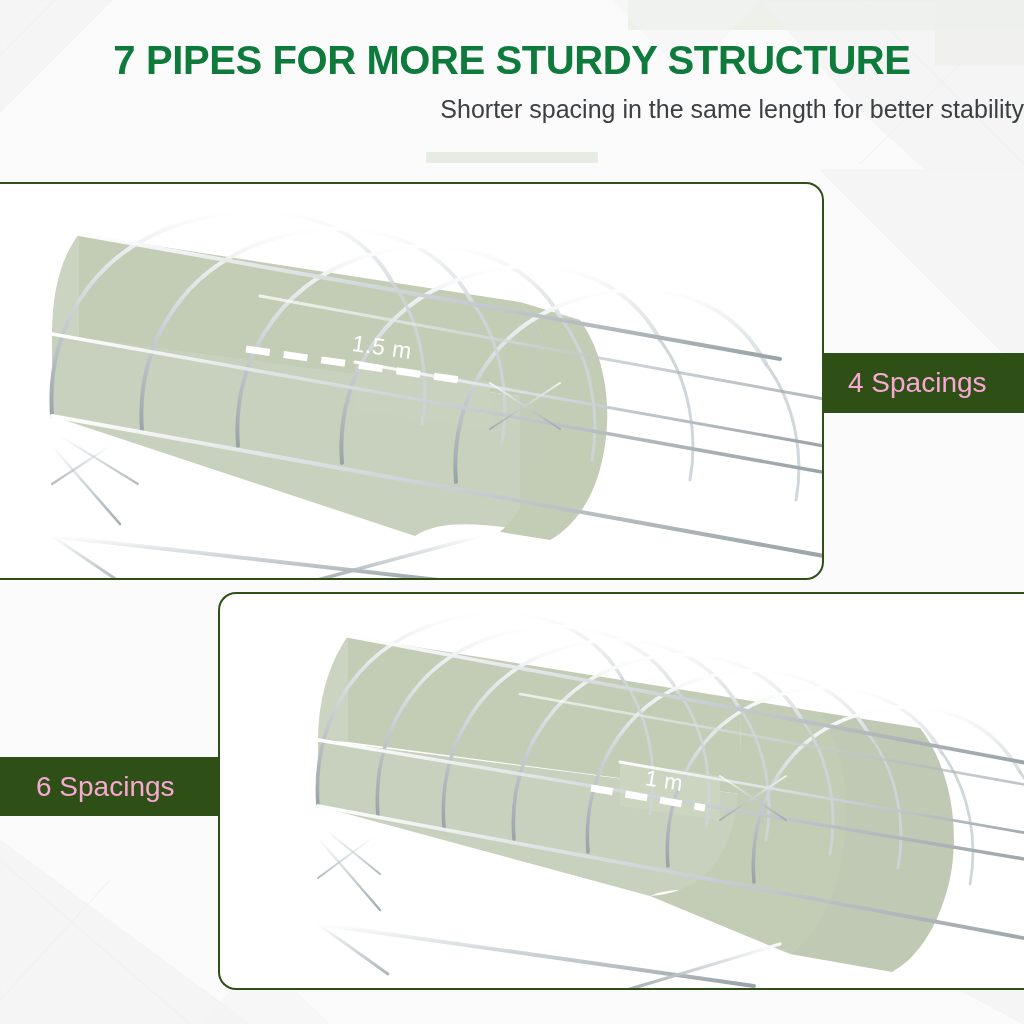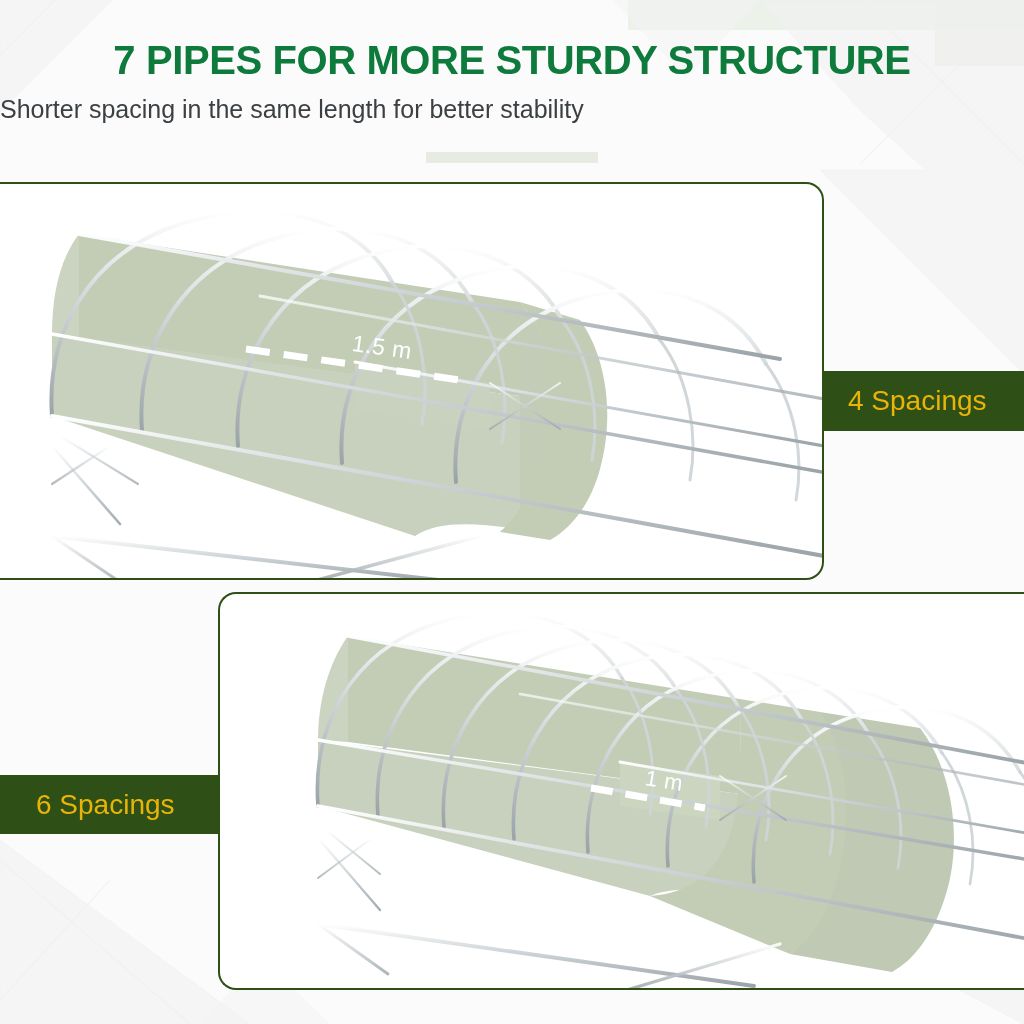--- a/index.html
+++ b/index.html
@@ -19,21 +19,21 @@
   .title {
     position:absolute; top:38px; left:0; width:1024px;
     text-align:center;
     font-size:40px; font-weight:bold;
     letter-spacing:-0.4px;
     color:#0e7a3c;
     white-space:nowrap;
   }
   .subtitle {
     position:absolute; top:95px; left:0; width:1024px;
-    text-align:left;
+    text-align:right;
     font-size:25px; font-weight:normal;
     color:#3c4043;
     white-space:nowrap;
   }
   .divider {
     position:absolute; top:152px; left:50%; transform:translateX(-50%);
     width:172px; height:11px; background:#e6ece2;
   }
 
   
@@ -53,25 +53,24 @@
     border-radius:18px 0 0 18px;
     border-right:none;
   }
   .panel-art { position:absolute; inset:0; overflow:hidden; border-radius:inherit; }
   .panel-art svg { position:absolute; display:block; }
 
   
   .badge {
     position:absolute; z-index:4;
     background:#2e5016;
-    color:#eab308;
+    color:#f9a8d4;
     font-size:28px;
     display:flex; align-items:center;
     white-space:nowrap;
-    margin-top:18px;
   }
   .badge-top {
     left:824px; top:353px; width:200px; height:60px;
     padding-left:24px;
   }
   .badge-bottom {
     left:0px; top:757px; width:219px; height:59px;
     padding-left:36px;
   }
 </style>

